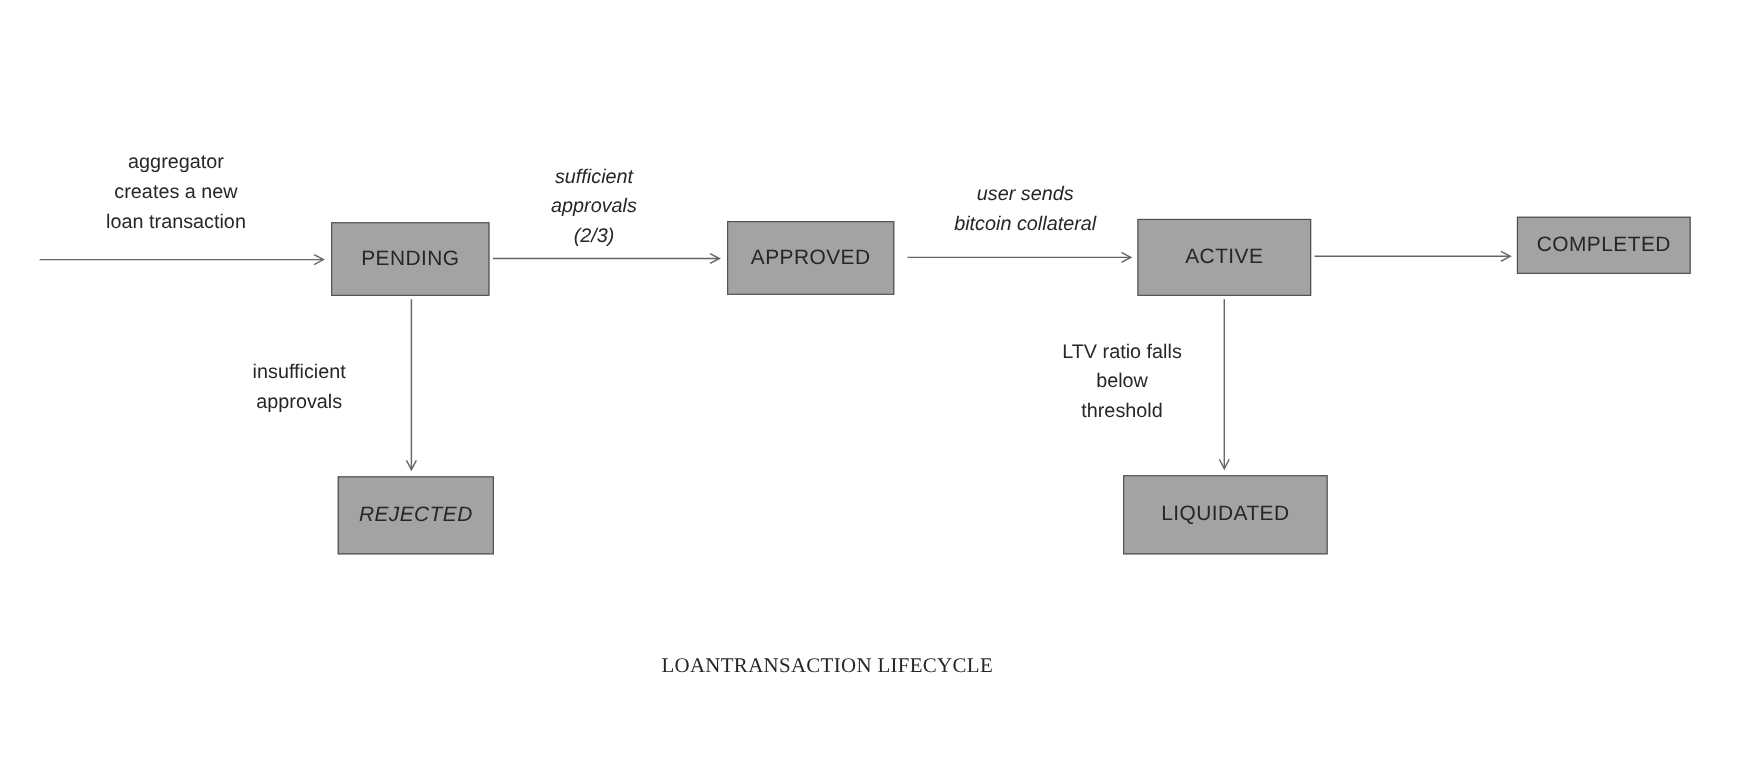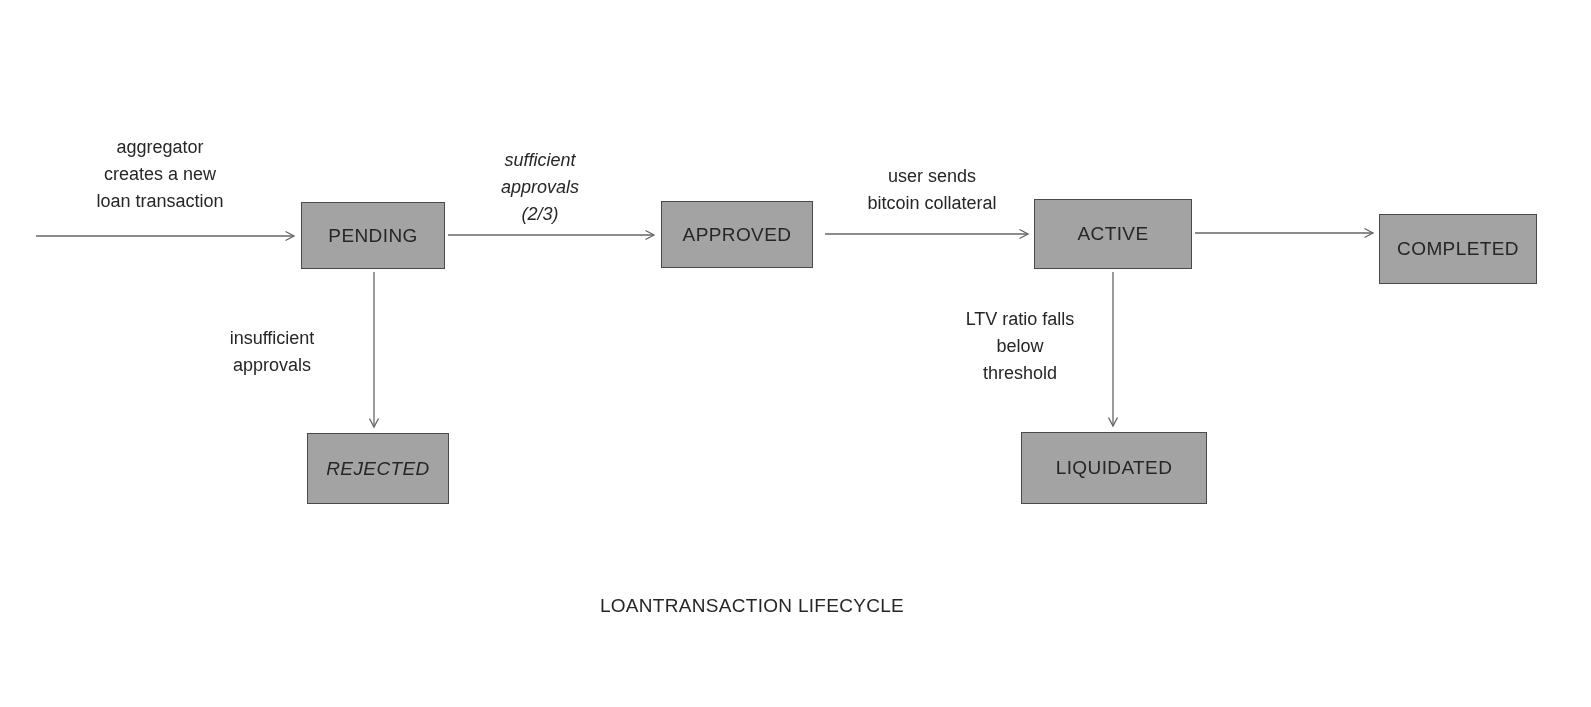--- a/index.html
+++ b/index.html
@@ -43,20 +43,21 @@
     text-align: center;
     white-space: pre-line;
   }
   .diagram-title {
     position: absolute;
     color: #262626;
     font-size: 19px;
     letter-spacing: 0.3px;
     text-align: center;
     white-space: nowrap;
+    font-family: Liberation Serif, serif;
   }
 </style>
 </head>
 <body>
 
 <div class="canvas">
 
   <svg class="connector-layer" width="1591" height="707" viewBox="0 0 1591 707" xmlns="http://www.w3.org/2000/svg">
     <defs>
       <marker id="arrowhead" markerWidth="14" markerHeight="14" refX="9.5" refY="6" orient="auto" markerUnits="userSpaceOnUse">
@@ -70,35 +71,35 @@
     <line x1="374" y1="272" x2="374" y2="427" stroke="#666666" stroke-width="1.3" marker-end="url(#arrowhead)"></line>
     <line x1="1113" y1="272" x2="1113" y2="426" stroke="#666666" stroke-width="1.3" marker-end="url(#arrowhead)"></line>
   </svg>
 
   <div class="node" style="left:301px; top:202px; width:144px; height:67px;">PENDING</div>
 
   <div class="node" style="left:661px; top:201px; width:152px; height:67px;">APPROVED</div>
 
   <div class="node" style="left:1034px; top:199px; width:158px; height:70px;">ACTIVE</div>
 
-  <div class="node" style="left:1379px; top:197px; width:158px; height:70px;margin-top:17px;">COMPLETED</div>
+  <div class="node" style="left:1379px; top:197px; width:158px; height:52px;">COMPLETED</div>
 
   <div class="node" style="left:307px; top:433px; width:142px; height:71px;font-style:italic;">REJECTED</div>
 
   <div class="node" style="left:1021px; top:432px; width:186px; height:72px;">LIQUIDATED</div>
 
   <div class="edge-label" style="left:60px; top:134px; width:200px;">aggregator
 creates a new
 loan transaction</div>
 
   <div class="edge-label" style="left:440px; top:147px; width:200px;font-style:italic;">sufficient
 approvals
 (2/3)</div>
 
-  <div class="edge-label" style="left:832px; top:163px; width:200px;">user sends
+  <div class="edge-label" style="left:832px; top:163px; width:200px;font-style:italic;">user sends
 bitcoin collateral</div>
 
 
   <div class="edge-label" style="left:172px; top:325px; width:200px;text-align:center;">insufficient
 approvals</div>
 
   <div class="edge-label" style="left:920px; top:306px; width:200px;">LTV ratio falls
 below
 threshold</div>
 

